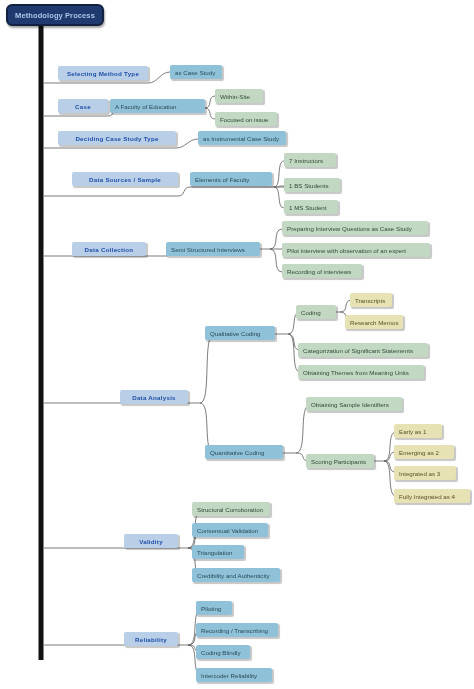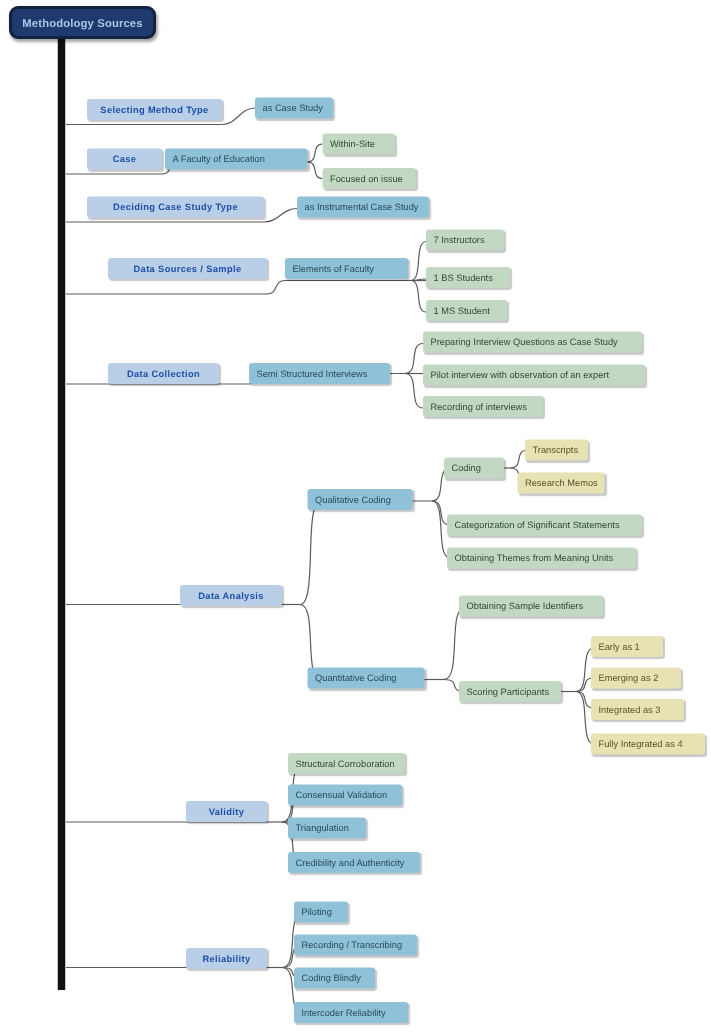--- a/index.html
+++ b/index.html
@@ -157,21 +157,21 @@
       <path d="M188,645 C200,645 190,609 202,609"></path>
       <path d="M188,645 C200,645 190,630 202,630"></path>
       <path d="M188,645 C200,645 190,652 202,652"></path>
       <path d="M188,645 C200,645 190,675 202,675"></path>
     </g>
 
     <path d="M41,24 V660" stroke="#111111" stroke-width="5" fill="none"></path>
   </svg>
 
   <div class="root-node">
-    <span class="root-label">Methodology Sources</span>
+    <span class="root-label">Methodology Process</span>
   </div>
 
   <div class="node lvl1" style="left:58px;  top:66px;  width:90px;">
     <span>Selecting Method Type</span>
   </div>
   <div class="node lvl2" style="left:170px; top:65px;  width:52px;">
     <span>as Case Study</span>
   </div>
 
   <div class="node lvl1" style="left:58px;  top:99px;  width:50px;">

